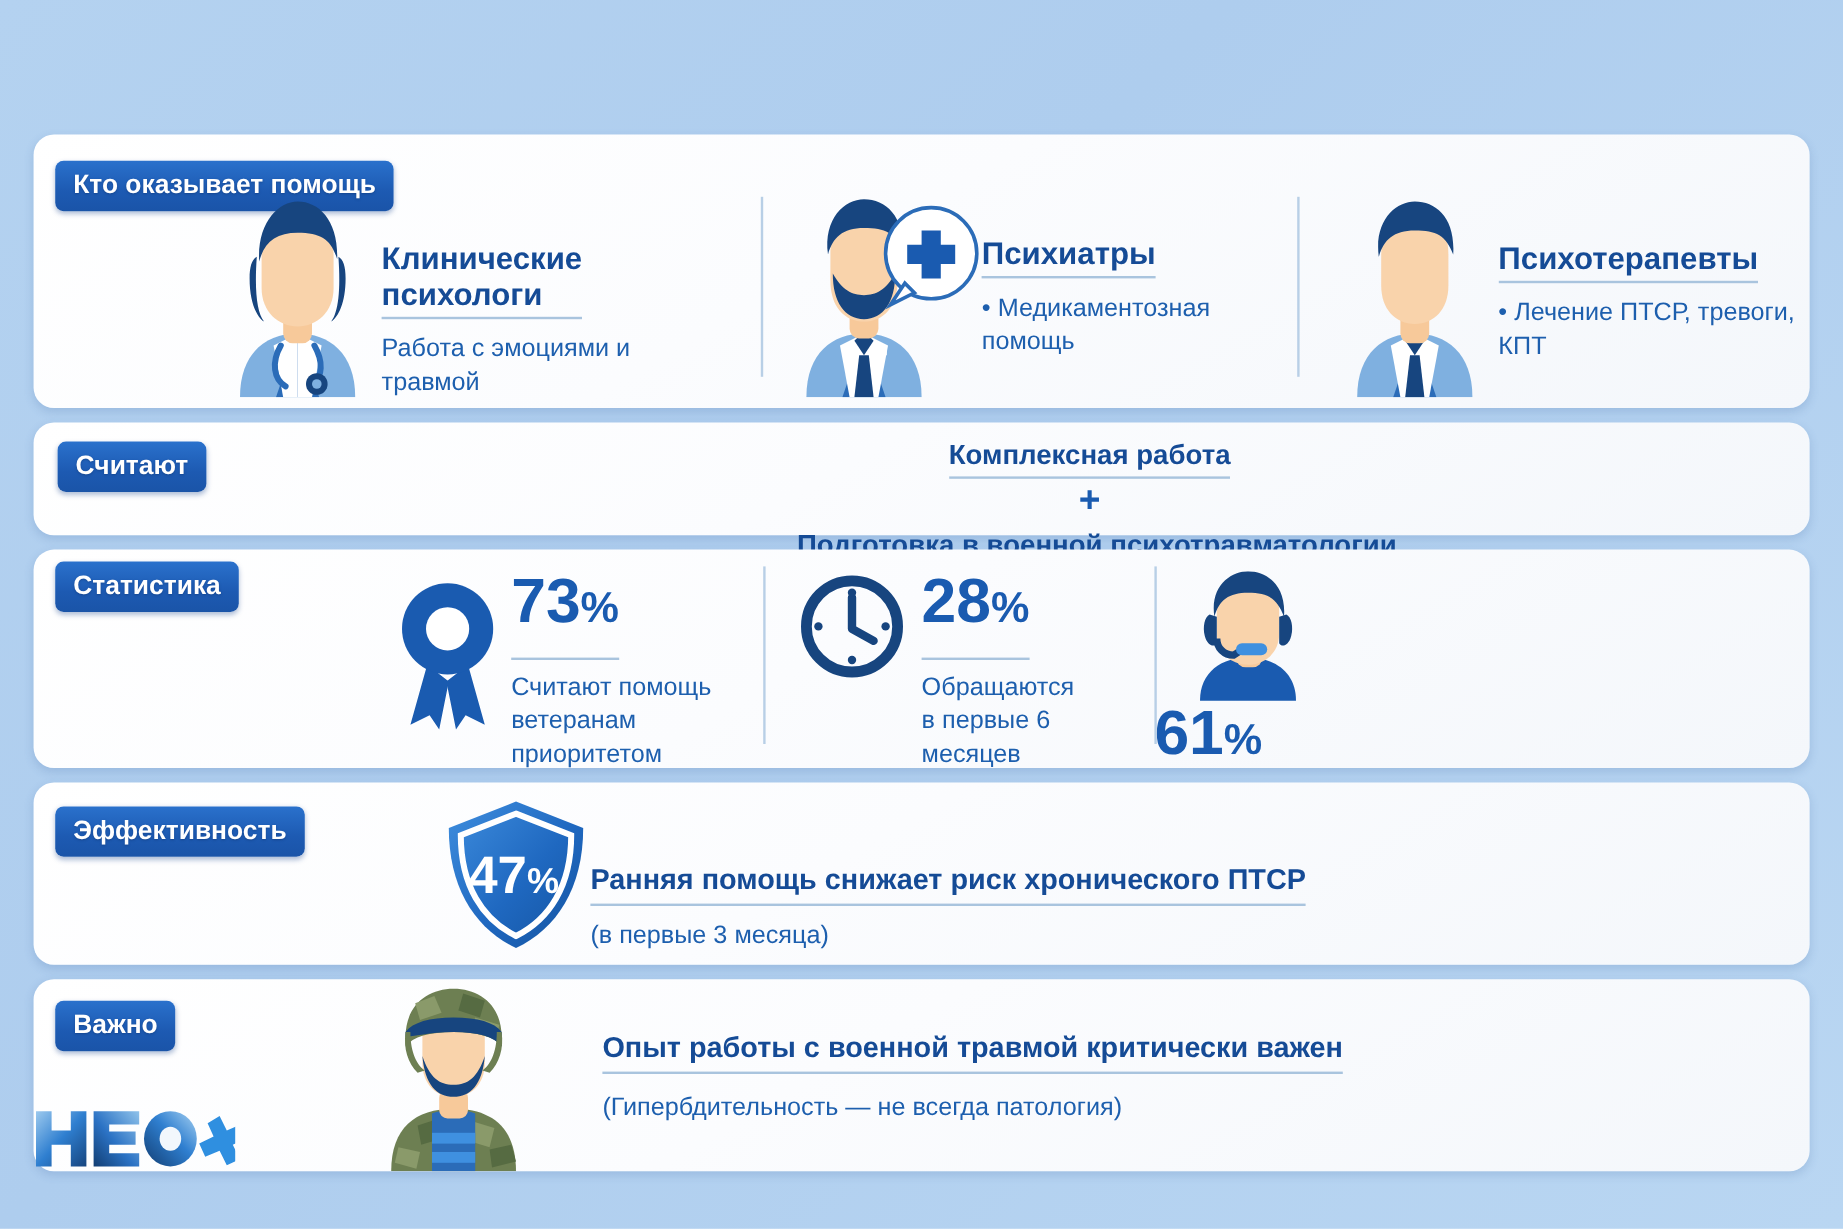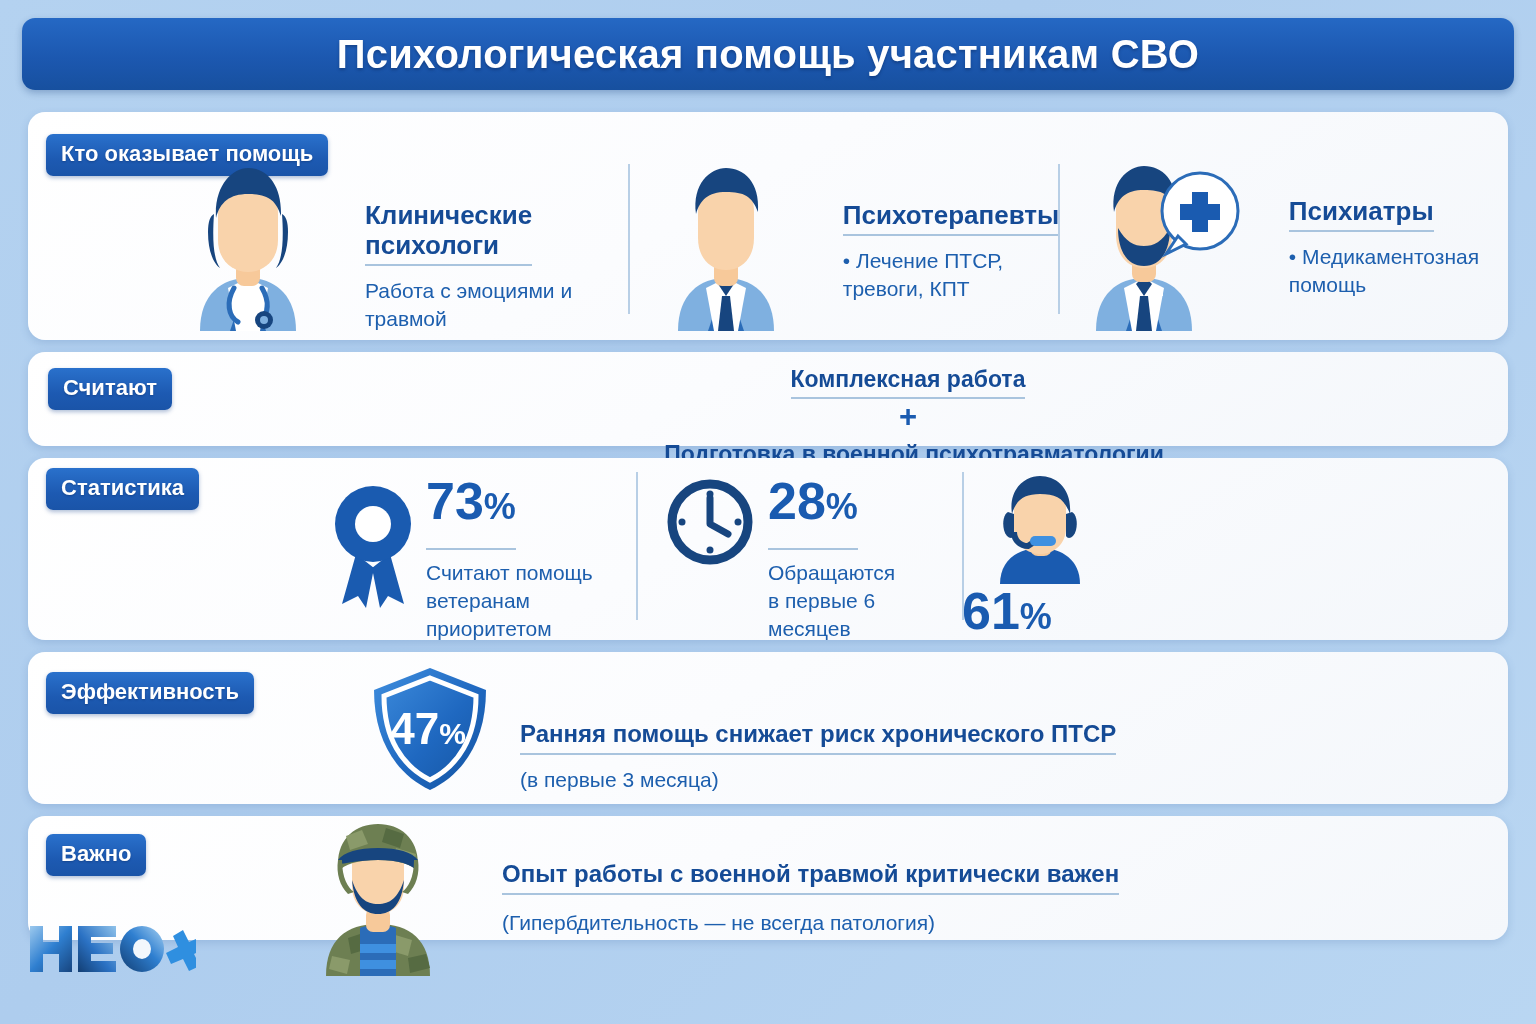--- a/index.html
+++ b/index.html
@@ -29,39 +29,39 @@
   .card{
     position:absolute;left:28px;width:1480px;
     background:linear-gradient(150deg,#ffffff 0%,#fbfcfe 45%,#f4f7fb 100%);
     border-radius:17px;
     box-shadow:0 3px 8px rgba(60,100,160,.20);
   }
   #card-providers{top:112px;height:228px;}
   #card-approach{top:352px;height:94px;}
   #card-stats{top:458px;height:182px;}
   #card-effect{top:652px;height:152px;}
-  #card-important{top:816px;height:124px;}
+  #card-important{top:816px;height:160px;}
 
   .chip{
     position:absolute;left:18px;top:-16px;
     background:linear-gradient(180deg,#2a71cc 0%,#1d5ab2 60%,#1a54a8 100%);
     color:#fff;font-weight:bold;border-radius:7px;
     padding:7px 15px 9px 15px;font-size:22px;white-space:nowrap;
     box-shadow:0 2px 4px rgba(25,70,140,.35);
     text-shadow:0 1px 2px rgba(10,40,90,.4);
   }
   #card-providers .chip{top:22px;}
   #card-approach  .chip{top:16px;left:20px;}
   #card-stats     .chip{top:10px;left:18px;}
   #card-effect    .chip{top:20px;left:18px;}
   #card-important .chip{top:18px;left:18px;}
 
   
   .providers{position:absolute;left:150px;top:44px;right:10px;height:180px;display:flex;}
-  .prov-col{position:relative;display:flex;align-items:flex-start;gap:47px;}
+  .prov-col{position:relative;display:flex;align-items:flex-start;}
   .prov-col .divider{
     position:absolute;left:0;top:8px;width:2px;height:150px;
     background:#b8cfe6;
   }
   .prov-figure{width:140px;height:175px;flex:0 0 140px;}
   .prov-text{padding-top:44px;}
   .prov-name{
     color:#154b96;font-weight:bold;font-size:26px;line-height:1.16;
     border-bottom:2px solid #a9c4de;display:inline-block;padding-bottom:4px;
   }
@@ -84,21 +84,21 @@
   .stat-body{padding-top:2px;}
   .stat-num{
     color:#1a5bb0;font-size:52px;font-weight:bold;line-height:.92;
     border-bottom:2px solid #a9c4de;display:inline-block;padding-bottom:22px;
   }
   .stat-num .pct{font-size:36px;}
   .stat-cap{color:#1d5fae;font-size:21px;line-height:1.34;margin-top:9px;white-space:pre-line;}
 
   
   .effect{position:absolute;left:340px;top:14px;right:20px;height:126px;display:flex;align-items:flex-end;}
-  .effect-text{padding-top:32px;margin-left:28px;}
+  .effect-text{padding-top:32px;margin-left:0;}
   .effect-head{
     color:#154b96;font-size:24px;font-weight:bold;
     border-bottom:2px solid #a9c4de;padding-bottom:5px;display:inline-block;white-space:nowrap;
   }
   .effect-sub{color:#1d5fae;font-size:21px;margin-top:13px;}
 
   
   .important{position:absolute;left:280px;top:4px;right:20px;height:156px;display:flex;align-items:flex-start;gap:32px;}
   .imp-text{padding-top:40px;margin-left:22px;}
   .imp-head{
@@ -108,23 +108,20 @@
   .imp-sub{color:#1d5fae;font-size:21px;margin-top:16px;}
 
   
   .logo{position:absolute;left:26px;top:918px;width:170px;height:62px;}
 </style>
 </head>
 <body>
 
 <div class="stage">
 
-  <div class="banner">
-    <div class="banner-title">Психологическая помощь участникам СВО</div>
-  </div>
 
   <div class="card" id="card-providers">
     <div class="chip">Кто оказывает помощь</div>
 
     <div class="providers">
 
       <div class="prov-col" style="width:470px;">
         <svg class="prov-figure" viewBox="0 0 140 175">
           <path d="M22 175 C22 138 44 122 70 122 C96 122 118 138 118 175 Z" fill="#7fb0e0"></path>
           <path d="M70 122 L52 175 L88 175 Z" fill="#2b6cb8"></path>
@@ -140,43 +137,20 @@
           <circle cx="86" cy="164" r="9" fill="#17457f"></circle>
           <circle cx="86" cy="164" r="4" fill="#7fb0e0"></circle>
         </svg>
         <div class="prov-text">
           <div class="prov-name">
             <span>Клинические</span><br>
             <span>психологи</span>
           </div>
           <div class="prov-desc">Работа с эмоциями
 и травмой</div>
-        </div>
-      </div>
-
-      <div class="prov-col" style="width:430px;">
-        <div class="divider"></div>
-        <svg class="prov-figure" viewBox="0 0 140 175" style="margin-left:28px;">
-          <path d="M22 175 C22 138 44 122 70 122 C96 122 118 138 118 175 Z" fill="#7fb0e0"></path>
-          <path d="M70 122 L52 175 L88 175 Z" fill="#2b6cb8"></path>
-          <path d="M70 122 L50 132 L58 175 L70 175 Z" fill="#ffffff"></path>
-          <path d="M70 122 L90 132 L82 175 L70 175 Z" fill="#ffffff"></path>
-          <path d="M62 128 L70 140 L78 128 L74 124 L66 124 Z" fill="#17457f"></path>
-          <path d="M66 140 L74 140 L78 175 L62 175 Z" fill="#17457f"></path>
-          <rect x="58" y="100" width="24" height="30" rx="8" fill="#f7c99a"></rect>
-          <path d="M42 56 C42 32 56 20 70 20 C84 20 98 32 98 56 L98 82 C98 102 86 114 70 114 C54 114 42 102 42 82 Z" fill="#f9d3ab"></path>
-          <path d="M40 58 C36 28 54 12 70 12 C88 12 104 26 102 56 C96 40 88 36 70 36 C52 36 44 44 40 58 Z" fill="#17457f"></path>
-        </svg>
-        <div class="prov-text">
-          <div class="prov-name">Психотерапевты</div>
-          <div class="prov-desc">
-            <span class="bullet">•</span>
-            <span>Лечение ПТСР,
-тревоги, КПТ</span>
-          </div>
         </div>
       </div>
 
       <div class="prov-col" style="width:460px;">
         <div class="divider"></div>
         <svg class="prov-figure" viewBox="0 0 160 175" style="flex:0 0 160px;width:160px;margin-left:24px;">
           <path d="M14 175 C14 138 36 122 62 122 C88 122 110 138 110 175 Z" fill="#7fb0e0"></path>
           <path d="M62 122 L44 175 L80 175 Z" fill="#2b6cb8"></path>
           <path d="M62 122 L42 132 L50 175 L62 175 Z" fill="#ffffff"></path>
           <path d="M62 122 L82 132 L74 175 L62 175 Z" fill="#ffffff"></path>
@@ -190,20 +164,43 @@
           <circle cx="118" cy="55" r="38" fill="#ffffff" stroke="#2b6cb8" stroke-width="3"></circle>
           <path d="M96 80 L84 98 L104 88 Z" fill="#ffffff" stroke="#2b6cb8" stroke-width="3"></path>
           <path d="M110 36 h16 v12 h12 v16 h-12 v12 h-16 v-12 h-12 v-16 h12 z" fill="#1a5bb0"></path>
         </svg>
         <div class="prov-text" style="padding-top:40px;">
           <div class="prov-name">Психиатры</div>
           <div class="prov-desc">
             <span class="bullet">•</span>
             <span>Медикаментозная
 помощь</span>
+          </div>
+        </div>
+      </div>
+
+      <div class="prov-col" style="width:430px;">
+        <div class="divider"></div>
+        <svg class="prov-figure" viewBox="0 0 140 175" style="margin-left:28px;">
+          <path d="M22 175 C22 138 44 122 70 122 C96 122 118 138 118 175 Z" fill="#7fb0e0"></path>
+          <path d="M70 122 L52 175 L88 175 Z" fill="#2b6cb8"></path>
+          <path d="M70 122 L50 132 L58 175 L70 175 Z" fill="#ffffff"></path>
+          <path d="M70 122 L90 132 L82 175 L70 175 Z" fill="#ffffff"></path>
+          <path d="M62 128 L70 140 L78 128 L74 124 L66 124 Z" fill="#17457f"></path>
+          <path d="M66 140 L74 140 L78 175 L62 175 Z" fill="#17457f"></path>
+          <rect x="58" y="100" width="24" height="30" rx="8" fill="#f7c99a"></rect>
+          <path d="M42 56 C42 32 56 20 70 20 C84 20 98 32 98 56 L98 82 C98 102 86 114 70 114 C54 114 42 102 42 82 Z" fill="#f9d3ab"></path>
+          <path d="M40 58 C36 28 54 12 70 12 C88 12 104 26 102 56 C96 40 88 36 70 36 C52 36 44 44 40 58 Z" fill="#17457f"></path>
+        </svg>
+        <div class="prov-text">
+          <div class="prov-name">Психотерапевты</div>
+          <div class="prov-desc">
+            <span class="bullet">•</span>
+            <span>Лечение ПТСР,
+тревоги, КПТ</span>
           </div>
         </div>
       </div>
 
     </div>
   </div>
 
   <div class="card" id="card-approach">
     <div class="chip">Считают</div>
 

